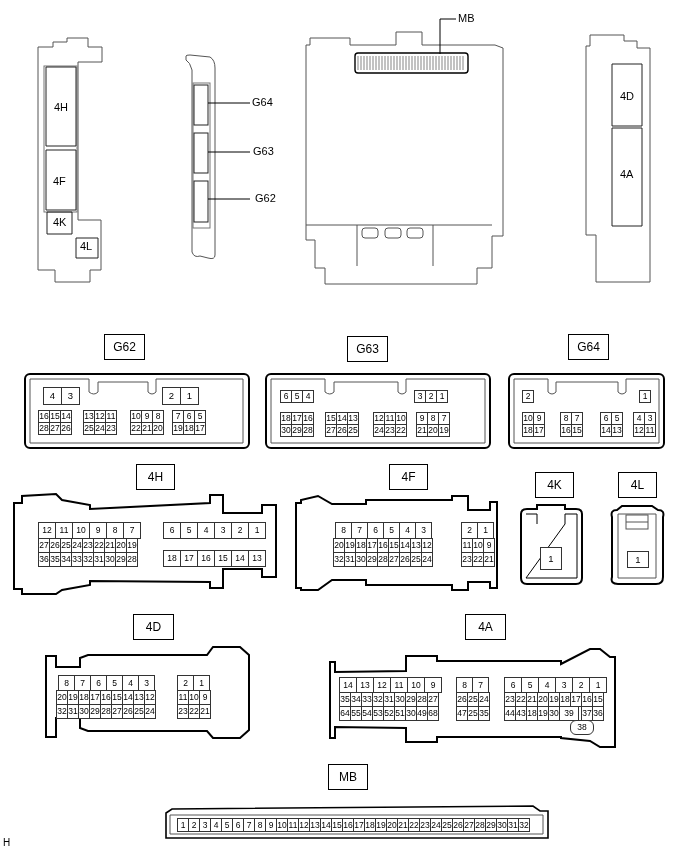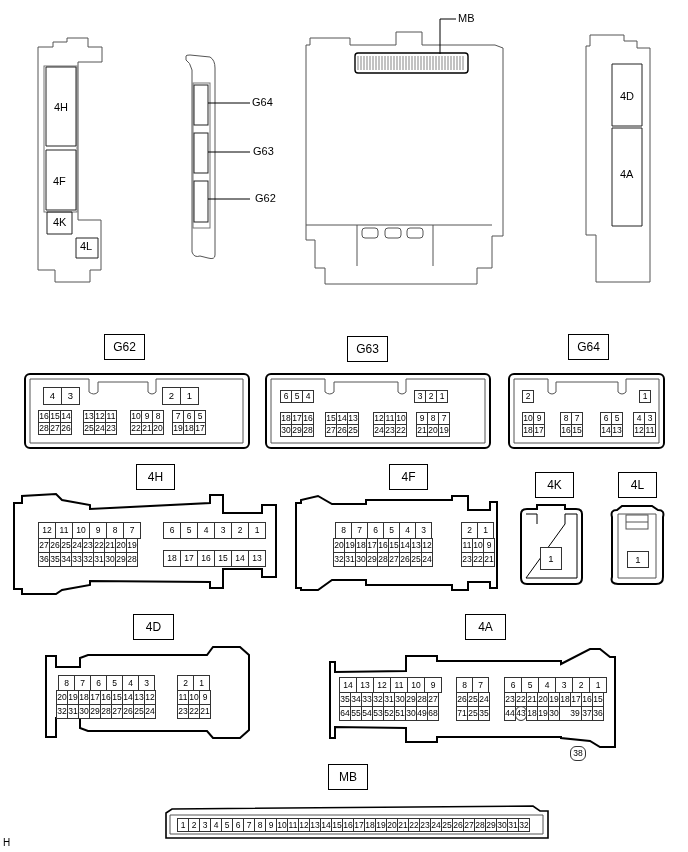--- a/index.html
+++ b/index.html
@@ -339,45 +339,45 @@
     <div class="pin" style="left: 383px; top: 706px; width: 12px; height: 15px;">52</div>
     <div class="pin" style="left: 394px; top: 706px; width: 12px; height: 15px;">51</div>
     <div class="pin" style="left: 405px; top: 706px; width: 12px; height: 15px;">30</div>
     <div class="pin" style="left: 416px; top: 706px; width: 12px; height: 15px;">49</div>
     <div class="pin" style="left: 427px; top: 706px; width: 12px; height: 15px;">68</div>
     <div class="pin" style="left: 456px; top: 677px; width: 17px; height: 16px;">8</div>
     <div class="pin" style="left: 472px; top: 677px; width: 17px; height: 16px;">7</div>
     <div class="pin" style="left: 456px; top: 692px; width: 12px; height: 15px;">26</div>
     <div class="pin" style="left: 467px; top: 692px; width: 12px; height: 15px;">25</div>
     <div class="pin" style="left: 478px; top: 692px; width: 12px; height: 15px;">24</div>
-    <div class="pin" style="left: 456px; top: 706px; width: 12px; height: 15px;">71</div>
+    <div class="pin" style="left: 456px; top: 706px; width: 12px; height: 15px;">47</div>
     <div class="pin" style="left: 467px; top: 706px; width: 12px; height: 15px;">25</div>
     <div class="pin" style="left: 478px; top: 706px; width: 12px; height: 15px;">35</div>
     <div class="pin" style="left: 504px; top: 677px; width: 18px; height: 16px;">6</div>
     <div class="pin" style="left: 521px; top: 677px; width: 18px; height: 16px;">5</div>
     <div class="pin" style="left: 538px; top: 677px; width: 18px; height: 16px;">4</div>
     <div class="pin" style="left: 555px; top: 677px; width: 18px; height: 16px;">3</div>
     <div class="pin" style="left: 572px; top: 677px; width: 18px; height: 16px;">2</div>
     <div class="pin" style="left: 589px; top: 677px; width: 18px; height: 16px;">1</div>
     <div class="pin" style="left: 504px; top: 692px; width: 12px; height: 15px;">23</div>
     <div class="pin" style="left: 515px; top: 692px; width: 12px; height: 15px;">22</div>
     <div class="pin" style="left: 526px; top: 692px; width: 12px; height: 15px;">21</div>
     <div class="pin" style="left: 537px; top: 692px; width: 12px; height: 15px;">20</div>
     <div class="pin" style="left: 548px; top: 692px; width: 12px; height: 15px;">19</div>
     <div class="pin" style="left: 559px; top: 692px; width: 12px; height: 15px;">18</div>
     <div class="pin" style="left: 570px; top: 692px; width: 12px; height: 15px;">17</div>
     <div class="pin" style="left: 581px; top: 692px; width: 12px; height: 15px;">16</div>
     <div class="pin" style="left: 592px; top: 692px; width: 12px; height: 15px;">15</div>
     <div class="pin" style="left: 504px; top: 706px; width: 12px; height: 15px;">44</div>
-    <div class="pin" style="left: 515px; top: 706px; width: 12px; height: 15px; border-radius: 6px;">43</div>
+    <div class="pin" style="left: 515px; top: 706px; width: 12px; height: 15px;">43</div>
     <div class="pin" style="left: 526px; top: 706px; width: 12px; height: 15px;">18</div>
     <div class="pin" style="left: 537px; top: 706px; width: 12px; height: 15px;">19</div>
     <div class="pin" style="left: 548px; top: 706px; width: 12px; height: 15px;">30</div>
-    <div class="pin" style="left: 559px; top: 706px; width: 32px; height: 15px;">39</div>
-    <div class="pin" style="left: 570px; top: 746px; width: 16px; height: 15px; border-radius: 6px;">38</div>
+    <div class="pin" style="left: 559px; top: 706px; width: 20px; height: 15px;">39</div>
+    <div class="pin" style="left: 570px; top: 720px; width: 24px; height: 15px; border-radius: 6px;">38</div>
     <div class="pin" style="left: 581px; top: 706px; width: 12px; height: 15px;">37</div>
     <div class="pin" style="left: 592px; top: 706px; width: 12px; height: 15px;">36</div>
     <div class="pin" style="left: 177px; top: 818px; width: 12px; height: 14px;">1</div>
     <div class="pin" style="left: 188px; top: 818px; width: 12px; height: 14px;">2</div>
     <div class="pin" style="left: 199px; top: 818px; width: 12px; height: 14px;">3</div>
     <div class="pin" style="left: 210px; top: 818px; width: 12px; height: 14px;">4</div>
     <div class="pin" style="left: 221px; top: 818px; width: 12px; height: 14px;">5</div>
     <div class="pin" style="left: 232px; top: 818px; width: 12px; height: 14px;">6</div>
     <div class="pin" style="left: 243px; top: 818px; width: 12px; height: 14px;">7</div>
     <div class="pin" style="left: 254px; top: 818px; width: 12px; height: 14px;">8</div>

